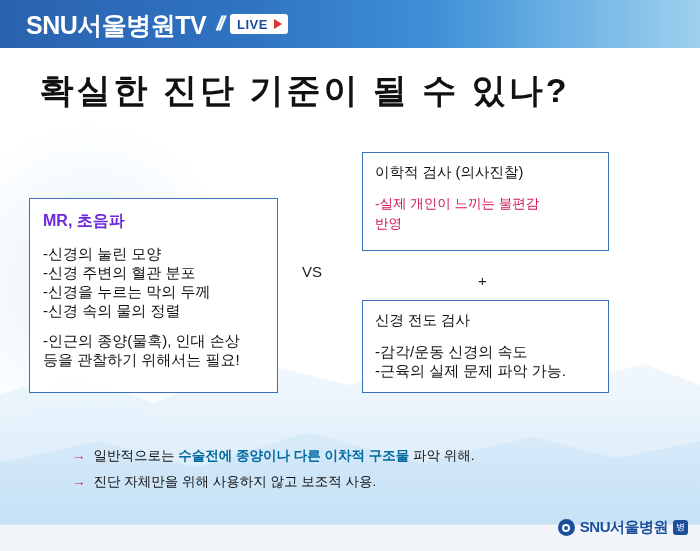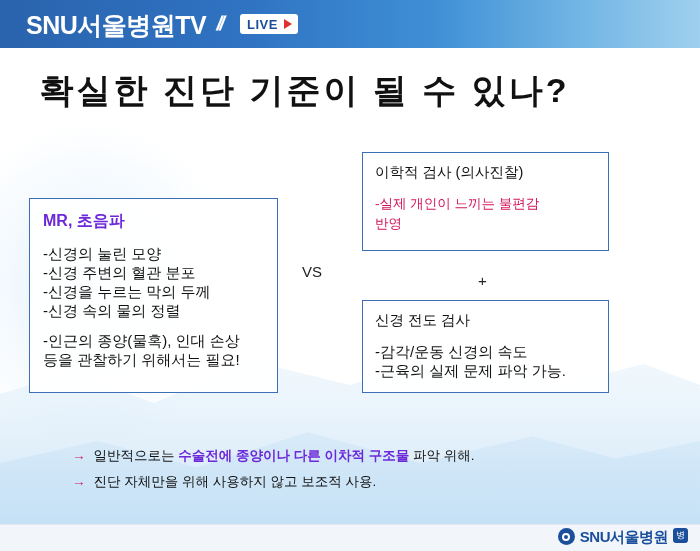--- a/index.html
+++ b/index.html
@@ -40,21 +40,21 @@
     position: absolute;
     left: 217px; top: 12px;
     font-size: 20px;
     font-weight: bold;
     color: #ffffff;
     letter-spacing: -3px;
     transform: skewX(-12deg);
   }
   .live-badge {
     position: absolute;
-    left: 240px; top: 14px;
+    left: 230px; top: 14px;
     height: 20px;
     background: #ffffff;
     border-radius: 3px;
     padding: 0 6px 0 7px;
     display: flex;
     align-items: center;
     gap: 6px;
   }
   .live-badge .live-text {
     font-size: 13px;
@@ -174,36 +174,36 @@
     white-space: nowrap;
   }
   .foot-1 { left: 72px; top: 447px; }
   .foot-2 { left: 72px; top: 473px; }
   .arrow {
     color: #d4145a;
     font-weight: bold;
     margin-right: 8px;
   }
   .em-red {
-    color: #6d28d9;
+    color: #0369a1;
     font-weight: bold;
   }
   
   .bottom-strip {
     position: absolute;
     left: 0; bottom: 0;
     width: 700px; height: 26px;
     background: #f2f6fa;
     border-top: 1px solid #dfe8f0;
   }
   .logo {
     position: absolute;
-    right: 12px; bottom: 4px;
-    display: flex;
-    align-items: flex-start;
+    right: 12px; bottom: 14px;
+    display: flex;
+    align-items: center;
     gap: 5px;
   }
   .logo-circle {
     width: 17px; height: 17px;
     border-radius: 50%;
     background: #1b4f9c;
     display: flex;
     align-items: center;
     justify-content: center;
   }

